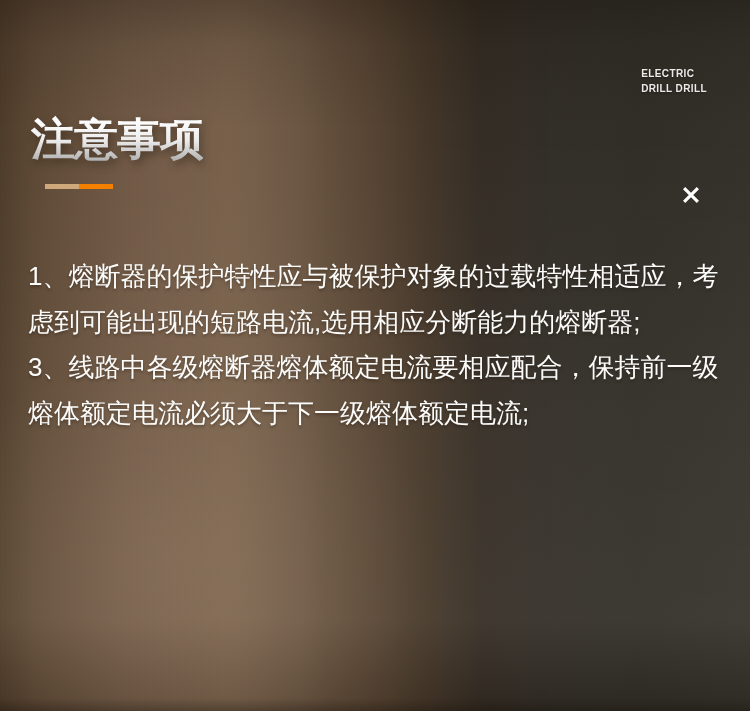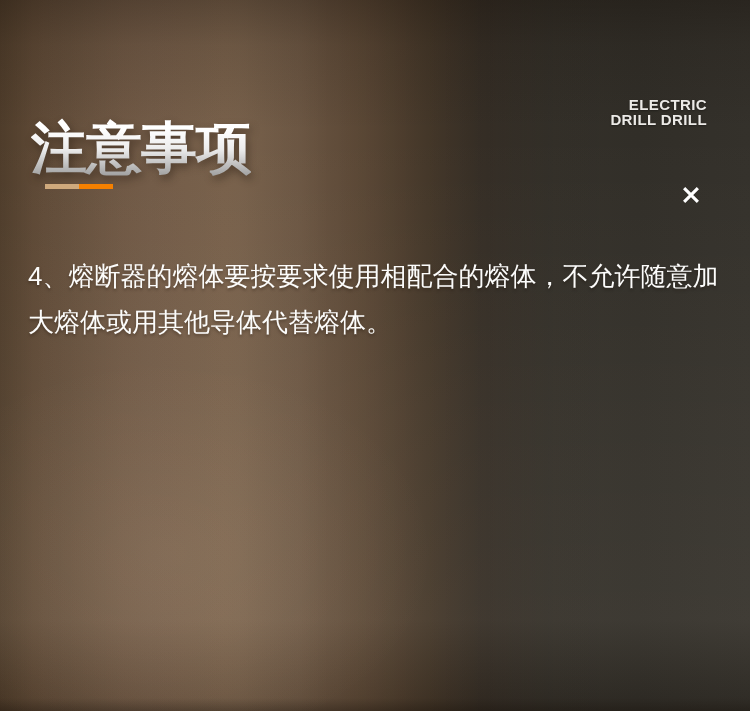--- a/index.html
+++ b/index.html
@@ -17,29 +17,29 @@
         rgba(255,244,228,0.06) 620px, rgba(18,11,5,0.10) 698px, rgba(18,11,5,0.38) 711px),
       linear-gradient(90deg, rgba(0,0,0,0.10) 0px, rgba(0,0,0,0) 34px,
         rgba(255,228,196,0.05) 120px, rgba(255,228,196,0.07) 240px, rgba(0,0,0,0) 330px,
         rgba(0,0,0,0.06) 430px, rgba(0,0,0,0.13) 480px, rgba(0,0,0,0.02) 560px, rgba(0,0,0,0) 640px),
       linear-gradient(90deg, #57432f 0%, #5f4a37 6%, #6a5340 20%, #6e5742 30%,
         #685340 40%, #5a4735 49%, #483a2b 57%, #3b332a 65%, #343029 73%,
         #312e28 85%, #34312b 100%);
   }
   .title{
     position:absolute;left:31px;top:80px;
-    font-size:56px;font-weight:800;letter-spacing:-1px;line-height:60px;
+    font-size:44px;font-weight:800;letter-spacing:-1px;line-height:60px;
     background:linear-gradient(180deg,#ffffff 18%,#ececec 52%,#9a9a9a 100%);
     -webkit-background-clip:text;background-clip:text;color:transparent;
     filter:drop-shadow(2px 4px 4px rgba(28,17,8,0.45));
     white-space:nowrap;
   }
   .brand{
-    position:absolute;right:43px;top:97px;text-align:right;
-    color:#eceae7;font-size:15px;font-weight:700;letter-spacing:0.4px;line-height:15px;
+    position:absolute;right:43px;top:66px;text-align:left;
+    color:#eceae7;font-size:10px;font-weight:700;letter-spacing:0.4px;line-height:15px;
     text-shadow:0 1px 2px rgba(0,0,0,0.35);
   }
   .divider{
     position:absolute;left:45px;top:184px;width:68px;height:5px;display:flex;
   }
   .divider .seg-tan{flex:1;background:#cfa97c;}
   .divider .seg-orange{flex:1;background:#f58000;}
   .close-btn{
     position:absolute;left:674px;top:178px;width:34px;height:34px;
     display:flex;align-items:center;justify-content:center;cursor:pointer;
@@ -71,15 +71,17 @@
 
 <button class="close-btn">
   <span style="display:flex;">
     <svg width="22" height="22" viewBox="0 0 24 24" aria-hidden="true">
       <path d="M4.5 4.5 L19.5 19.5 M19.5 4.5 L4.5 19.5" stroke="#ffffff" stroke-width="3.4" fill="none"></path>
     </svg>
   </span>
 </button>
 
 <div class="notes">
-  <p>4、熔断器的熔体要按要求使用相配合的熔体，不允许随意加
-大熔体或用其他导体代替熔体。</p>
+  <p>1、熔断器的保护特性应与被保护对象的过载特性相适应，考
+虑到可能出现的短路电流,选用相应分断能力的熔断器;</p>
+  <p>3、线路中各级熔断器熔体额定电流要相应配合，保持前一级
+熔体额定电流必须大于下一级熔体额定电流;</p>
 </div>
 
 </body></html>

